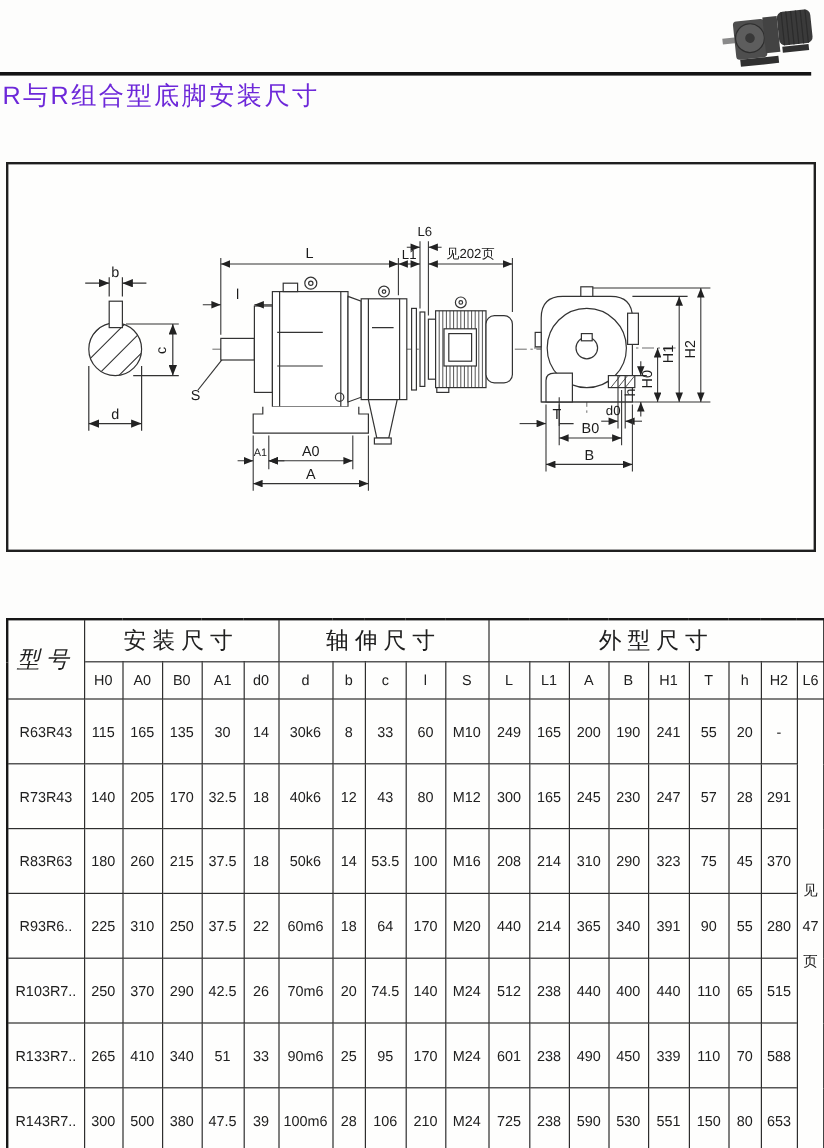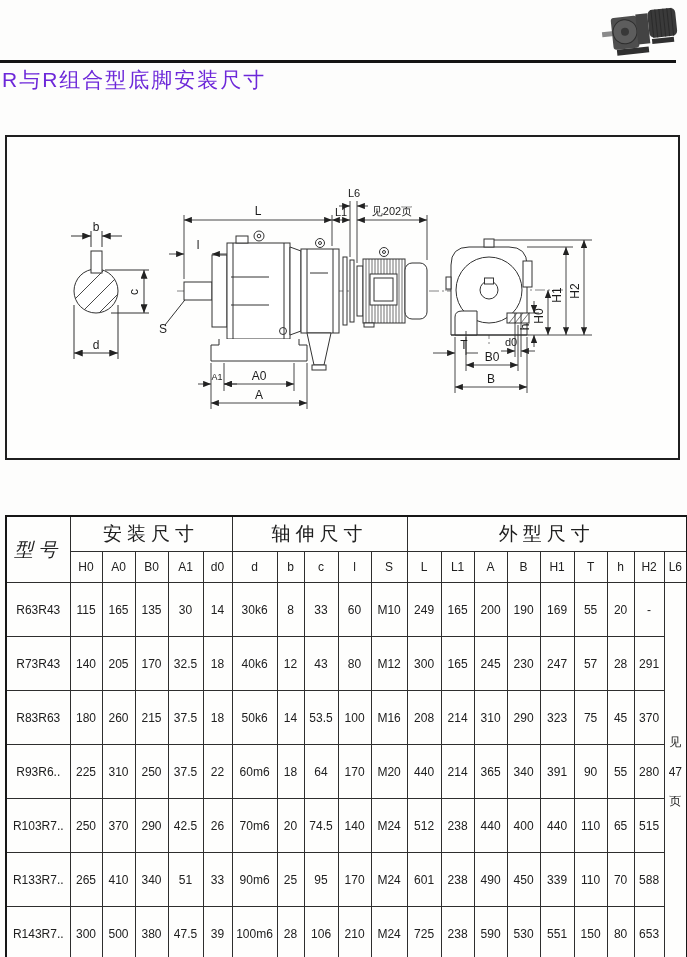--- a/index.html
+++ b/index.html
@@ -263,21 +263,21 @@
           <td>14</td>
           <td>30k6</td>
           <td>8</td>
           <td>33</td>
           <td>60</td>
           <td>M10</td>
           <td>249</td>
           <td>165</td>
           <td>200</td>
           <td>190</td>
-          <td>169</td>
+          <td>241</td>
           <td>55</td>
           <td>20</td>
           <td>-</td>
           <td rowspan="7" class="note-cell">
             <span>见</span>
             <span>47</span>
             <span>页</span>
           </td>
         </tr>
         <tr>

